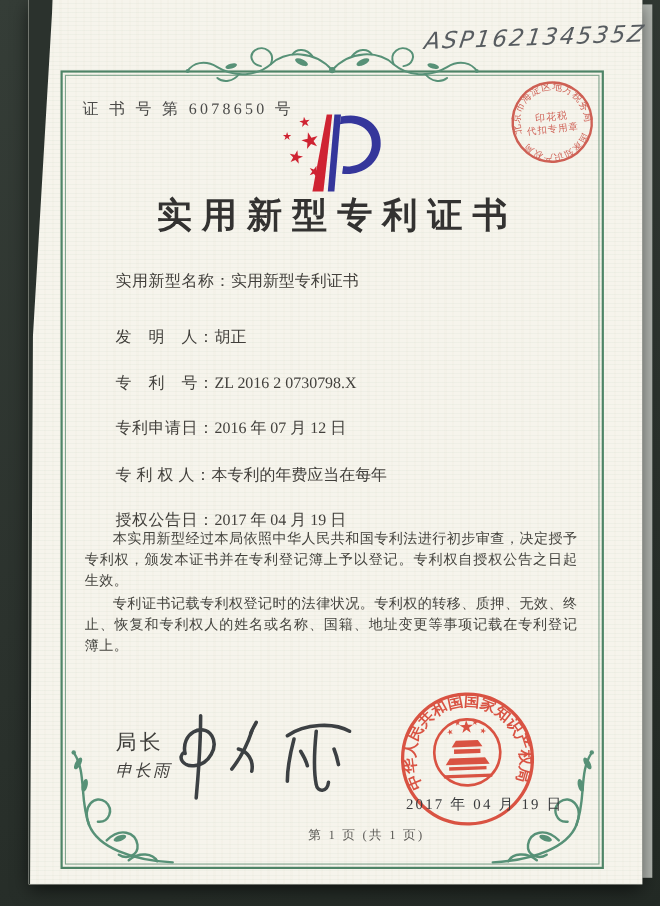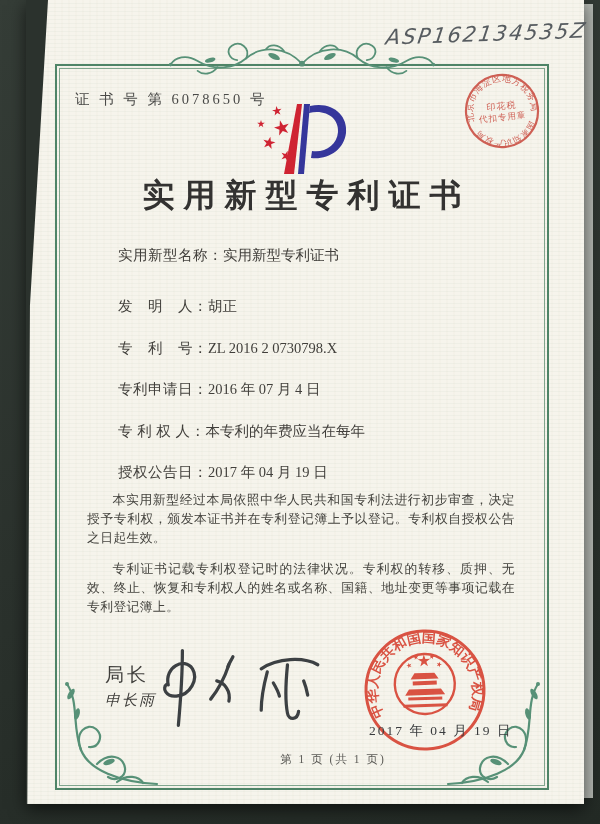--- a/index.html
+++ b/index.html
@@ -41,26 +41,26 @@
     position:absolute;left:49px;top:90px;font-size:14.5px;color:#4a4a48;letter-spacing:3px;
   }
   .logo{position:absolute;left:214px;top:98px;width:120px;height:88px;}
   .tax-stamp{position:absolute;left:437px;top:72px;width:78px;height:78px;opacity:.85;transform:rotate(-6deg);}
   .title{
     position:absolute;left:29px;top:174px;width:494px;text-align:center;
     font-size:32px;font-weight:700;color:#333231;letter-spacing:9px;text-indent:9px;
   }
   .fields{position:absolute;left:0;top:0;width:100%;}
   .field-row{position:absolute;left:79px;font-size:14.5px;color:#413f3b;white-space:nowrap;}
-  .field-row .lab{letter-spacing:.5px;margin-left:13px;}
+  .field-row .lab{letter-spacing:.5px;}
   .body-text{
     position:absolute;left:49px;top:479px;width:452px;
     font-size:12.8px;line-height:19px;color:#45443f;text-align:justify;letter-spacing:.4px;
   }
-  .body-text p{margin:12px;text-indent:2em;}
+  .body-text p{margin:2px;text-indent:2em;}
   .sig-title{position:absolute;left:79px;top:662px;font-size:19px;color:#3f3e3b;letter-spacing:3px;}
   .sig-name{position:absolute;left:79px;top:691px;font-size:15px;color:#3f3e3b;letter-spacing:2px;font-style:italic;}
   .signature{position:absolute;left:118px;top:640px;width:192px;height:94px;z-index:3;}
   .seal{position:absolute;left:337px;top:628px;width:124px;height:124px;opacity:.88;transform:rotate(-2deg);z-index:2;}
   .issue-date{
     position:absolute;left:343px;top:722px;z-index:5;
     font-size:13.5px;color:#3a3c3e;letter-spacing:2px;
   }
   .footer{
     position:absolute;left:29px;top:752px;width:556px;text-align:center;
@@ -138,21 +138,21 @@
     <div class="field-row" style="top:246px">
       <span class="lab">实用新型名称：</span><span class="val">实用新型专利证书</span>
     </div>
     <div class="field-row" style="top:297px">
       <span class="lab">发　明　人：</span><span class="val">胡正</span>
     </div>
     <div class="field-row" style="top:339px">
       <span class="lab">专　利　号：</span><span class="val">ZL 2016 2 0730798.X</span>
     </div>
     <div class="field-row" style="top:380px">
-      <span class="lab">专利申请日：</span><span class="val">2016 年 07 月 4 日</span>
+      <span class="lab">专利申请日：</span><span class="val">2016 年 07 月 12 日</span>
     </div>
     <div class="field-row" style="top:422px">
       <span class="lab">专 利 权 人：</span><span class="val">本专利的年费应当在每年</span>
     </div>
     <div class="field-row" style="top:463px">
       <span class="lab">授权公告日：</span><span class="val">2017 年 04 月 19 日</span>
     </div>
   </div>
 
   <div class="body-text">

